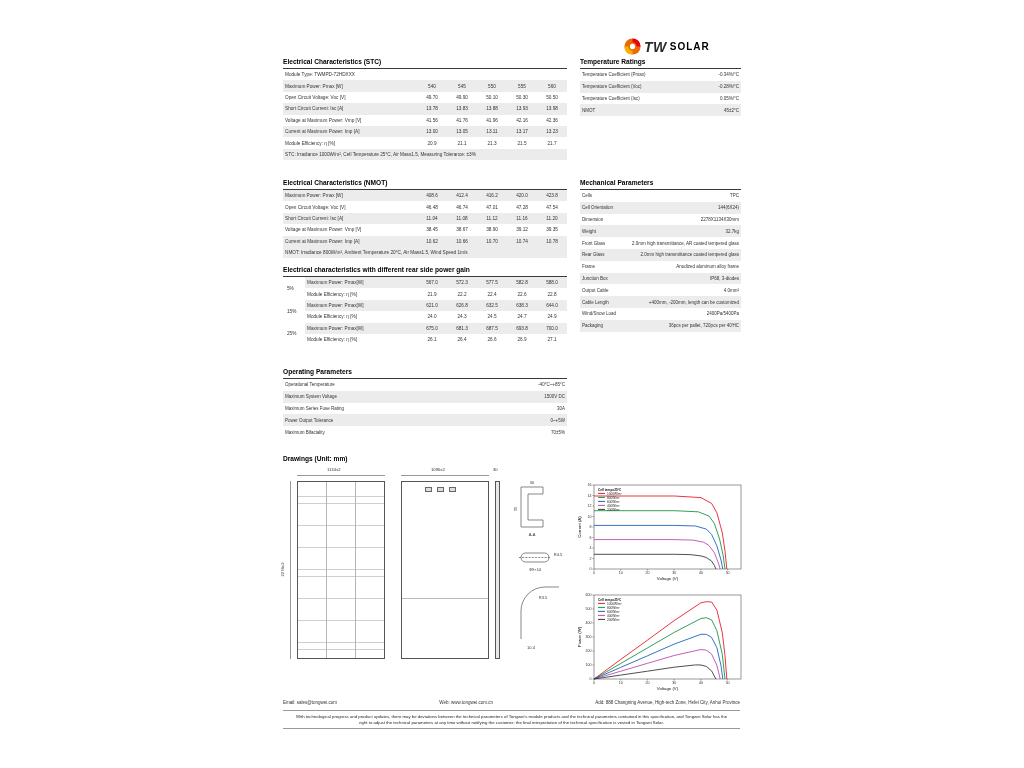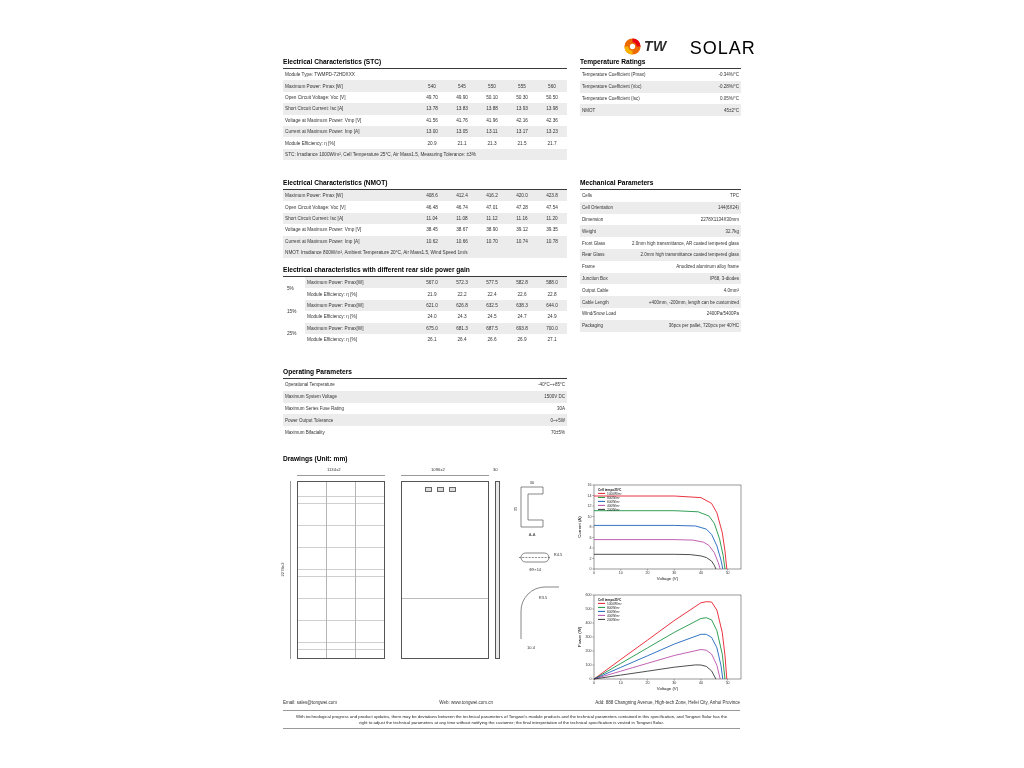--- a/index.html
+++ b/index.html
@@ -1,23 +1,23 @@
 <!DOCTYPE html>
 <html><head>
 <meta charset="utf-8">
 <style>
   * { margin:0; padding:0; box-sizing:border-box; }
   html,body { width:1024px; height:768px; }
   body { position:relative; background:#fff; font-family:"Liberation Sans", sans-serif; color:#222; overflow:hidden; }
   .page { position:relative; width:1024px; height:768px; }
 
   
-  .logo { position:absolute; left:624px; top:38px; display:flex; align-items:flex-start; gap:3px; }
+  .logo { position:absolute; left:624px; top:38px; display:flex; align-items:center; gap:3px; }
   .logo-tw { font-size:14px; font-weight:bold; font-style:italic; color:#2b2b2b; letter-spacing:0.5px; }
-  .logo-solar { font-size:18px; font-weight:normal; color:#000; letter-spacing:1px;margin-left:20px; }
+  .logo-solar { font-size:10px; font-weight:bold; color:#000; letter-spacing:1px; }
 
   .sec { position:absolute; }
   .sec-title { font-size:6.6px; font-weight:bold; color:#000; margin-bottom:3px; }
   .tbl { border-top:1px solid #3a3a3a; }
 
   .frow { display:flex; align-items:center; min-height:11.4px; font-size:4.7px; color:#333; padding:0 2px; }
   .note { background:#ececec; }
 
   .trow { display:flex; align-items:center; min-height:11.4px; font-size:4.7px; color:#333; }
   .rows > .trow:nth-child(odd) { background:#ececec; }

